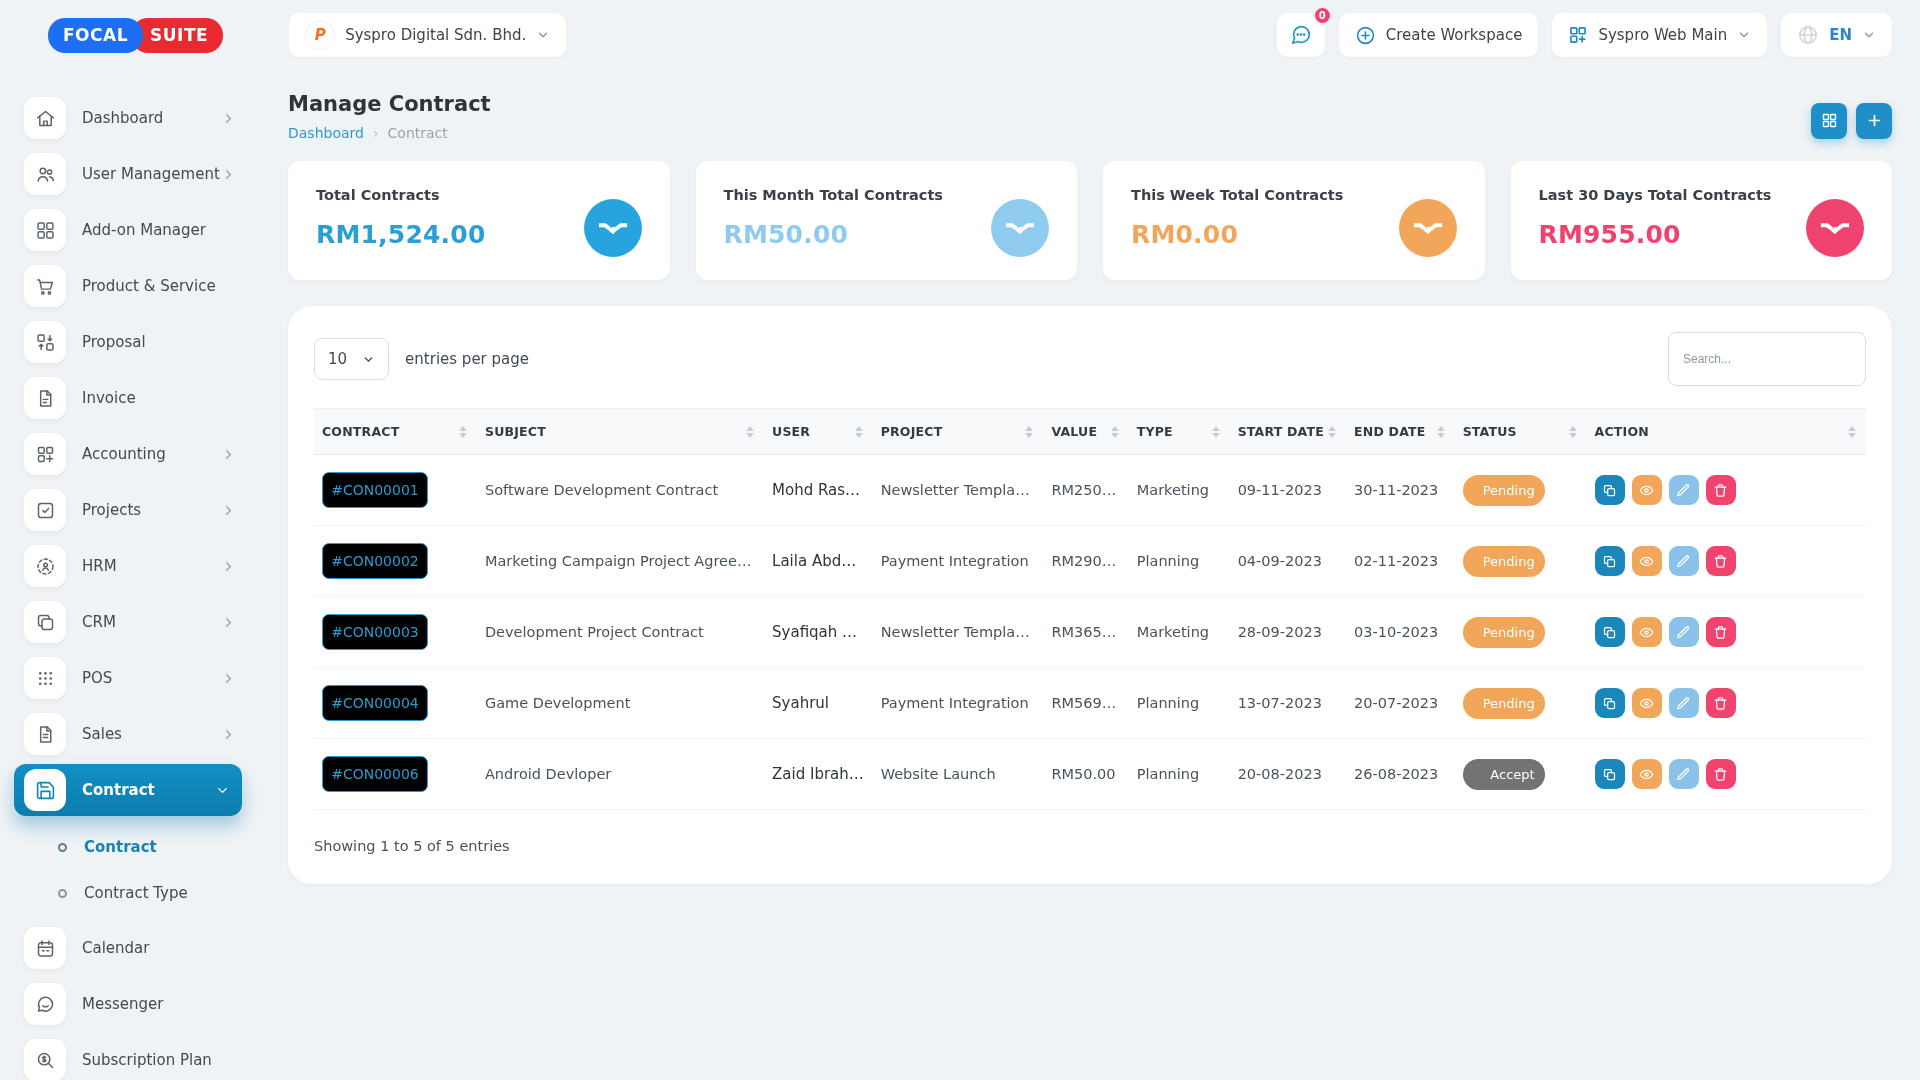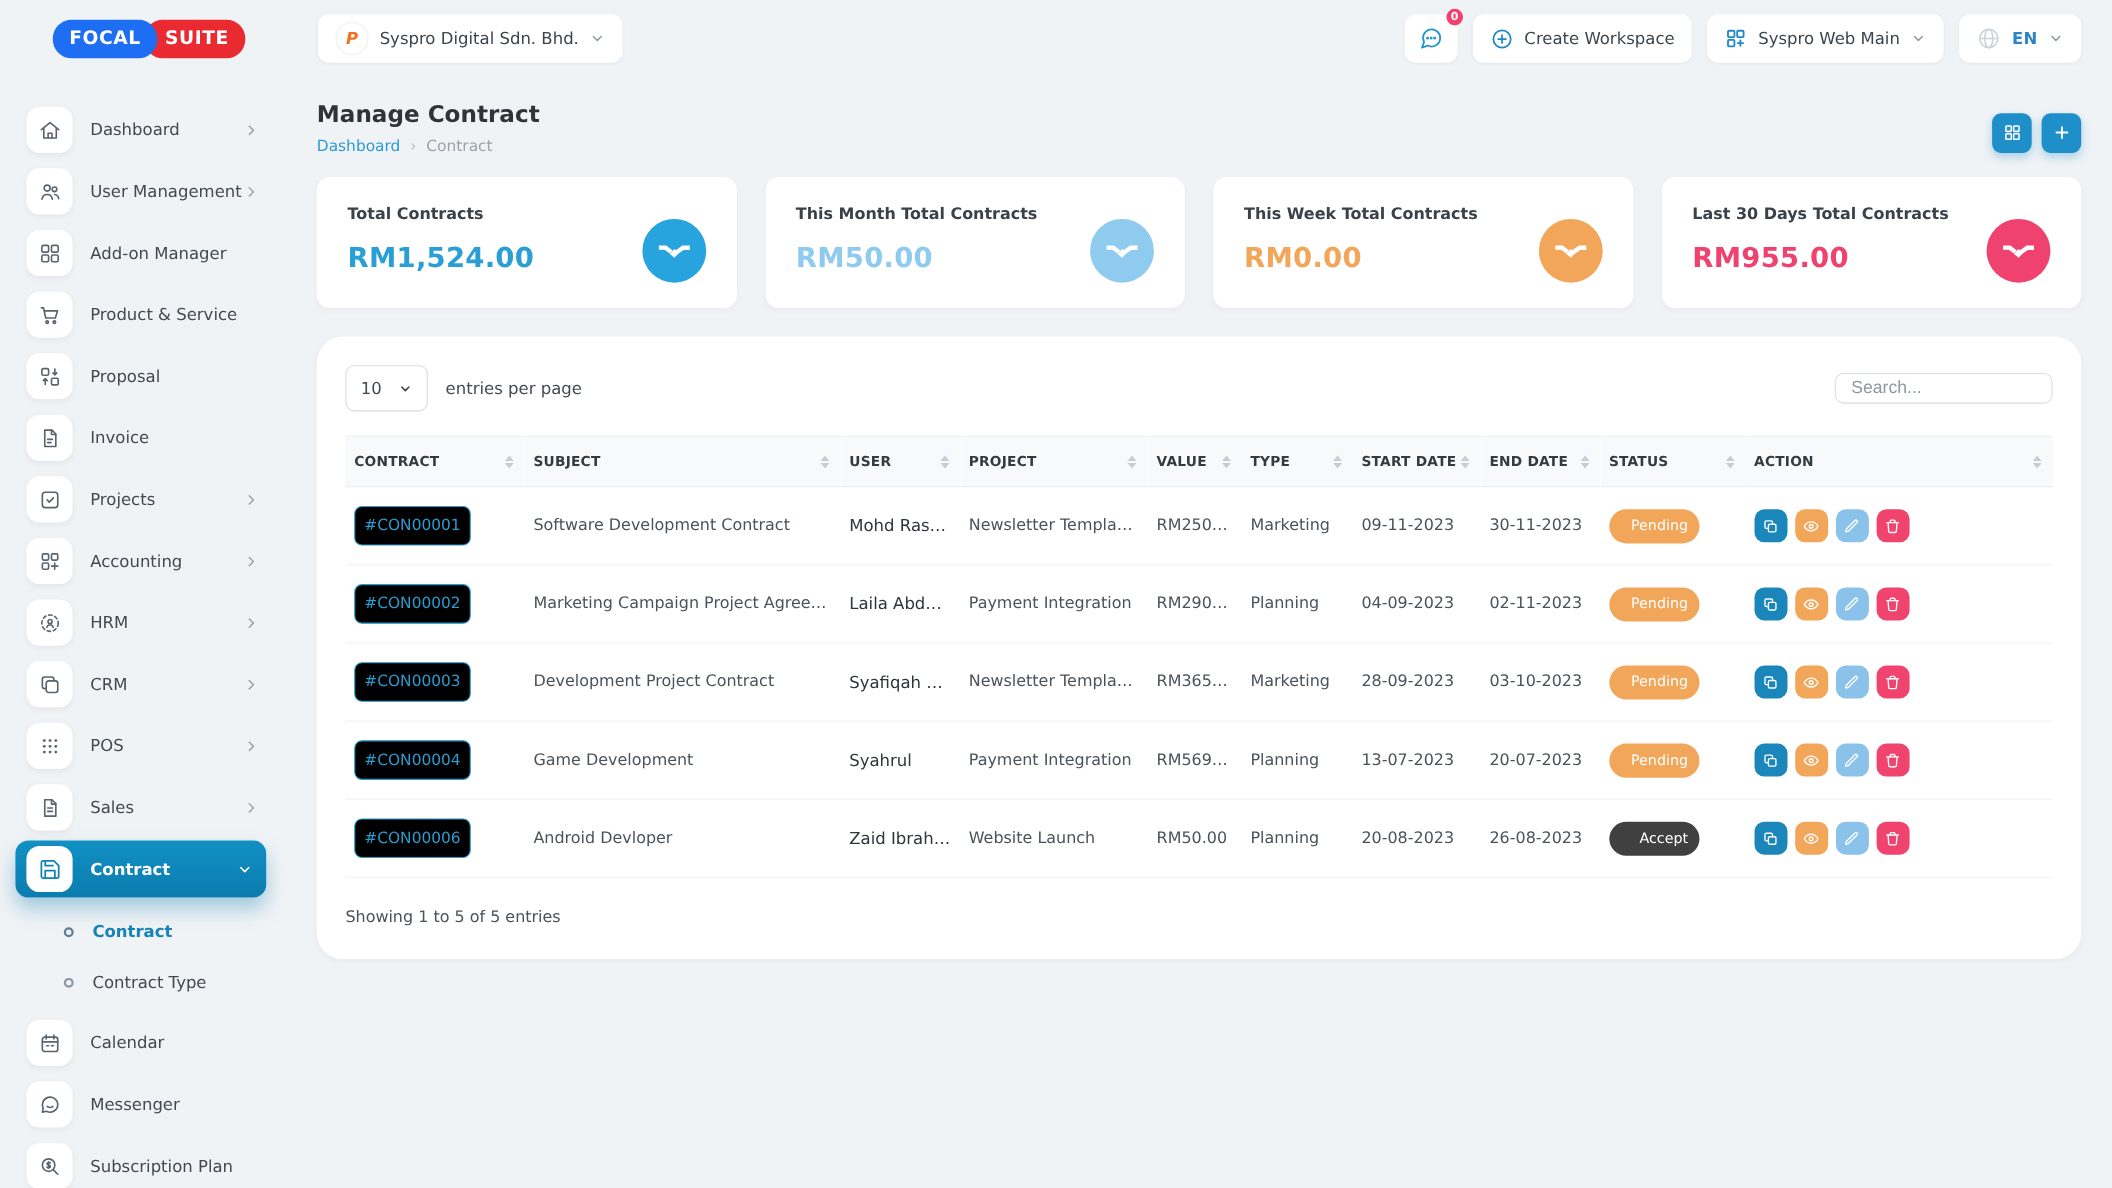--- a/index.html
+++ b/index.html
@@ -69,39 +69,39 @@
   .s2 .stat-value{color:#8fcbee}.s2 .stat-icon{background:#8ecbee}
   .s3 .stat-value{color:#f2a65a}.s3 .stat-icon{background:#f2a65a}
   .s4 .stat-value{color:#f0426e}.s4 .stat-icon{background:#f0426e}
 
   
   .table-card{background:#fff;border-radius:24px;margin-top:26px;padding:26px 26px 30px;box-shadow:0 2px 5px rgba(40,50,70,.04)}
   .controls{display:flex;align-items:center}
   .page-size{border:1px solid #d8dee4;border-radius:8px;height:42px;padding:0 13px;display:flex;align-items:center;gap:15px;
              font-size:15px;color:#414a52;cursor:pointer;background:#fff}
   .entries-label{margin-left:16px;font-size:15px;color:#414a52}
-  .search{margin-left:auto;width:198px;height:28px;border:1px solid #d8dee4;border-radius:8px;padding:0 14px;font-size:16px;
+  .search{margin-left:auto;width:198px;height:54px;border:1px solid #d8dee4;border-radius:8px;padding:0 14px;font-size:12px;
           color:#414a52;outline:none;background:#fff}
   .search::placeholder{color:#8d98a2}
 
   table{width:100%;border-collapse:collapse;margin-top:22px;table-layout:fixed}
   thead th{font-size:12.5px;font-weight:700;color:#333b42;text-align:left;text-transform:uppercase;letter-spacing:.2px;
            padding:15px 8px;background:#f8f9fb;border-top:1px solid #eceff2;border-bottom:1px solid #e7ebef;position:relative;cursor:pointer}
   .sort{position:absolute;right:10px;top:50%;transform:translateY(-50%);display:flex;flex-direction:column;gap:2px}
   .sort i{width:0;height:0;border-left:4px solid transparent;border-right:4px solid transparent;display:block}
   .sort .up{border-bottom:5px solid #c6cdd4}
   .sort .dn{border-top:5px solid #c6cdd4}
   tbody td{padding:17px 8px;font-size:14.5px;color:#4a525a;border-bottom:1px solid #f0f2f5;vertical-align:middle;
            white-space:nowrap;overflow:hidden;text-overflow:ellipsis}
   .user-cell{font-weight:500;color:#2f353b;font-size:15px}
   .chip{display:inline-block;border:1px solid #2b9ace;color:#2b9ace;border-radius:7px;width:106px;padding:9px 0;text-align:center;
         font-size:14px;background:#000000;cursor:pointer}
   .badge{display:inline-block;min-width:82px;text-align:right;padding:8px 10px;border-radius:16px;color:#fff;font-size:13px}
   .badge.pending{background:#f2a65a}
-  .badge.accept{background:#404040}
+  .badge.accept{background:#737373}
   .actions{display:flex;gap:7px}
   .act-btn{width:30px;height:30px;border:none;border-radius:9px;color:#fff;display:flex;align-items:center;justify-content:center;cursor:pointer}
   .a-copy{background:#1a86ba}.a-view{background:#f2a65a}.a-edit{background:#8ac2ea}.a-del{background:#f0436e}
   .summary{margin-top:28px;font-size:14.5px;color:#4a525a}
 </style>
 </head>
 <body>
 
 <header class="topbar">
   <div class="logo">
@@ -237,41 +237,41 @@
             <path d="M6.5 3.5h7.5l4 4v13h-11.5z"></path>
             <path d="M13.5 3.5v4.5h4.5"></path>
             <path d="M9.5 13h5M9.5 16.5h3.5"></path>
           </svg>
         </span>
       <span class="nav-label">Invoice</span>
     </div>
 
     <div class="nav-item">
       <span class="tile">
-          <svg width="21" height="21" viewBox="0 0 24 24" fill="none" stroke="currentColor" stroke-width="1.7" stroke-linecap="round" stroke-linejoin="round">
-            <rect x="4" y="4" width="16" height="16" rx="3"></rect>
-            <path d="m9 12 2.2 2.2 4.3-4.4"></path>
-          </svg>
-        </span>
-      <span class="nav-label">Projects</span>
-      <svg class="nav-chev" width="15" height="15" viewBox="0 0 24 24" fill="none" stroke="currentColor" stroke-width="2.2" stroke-linecap="round" stroke-linejoin="round">
-          <path d="m9 6 6 6-6 6"></path>
-        </svg>
-    </div>
-
-    <div class="nav-item">
-      <span class="tile">
           <svg width="21" height="21" viewBox="0 0 24 24" fill="none" stroke="currentColor" stroke-width="1.7" stroke-linecap="round">
             <rect x="4" y="4" width="6.5" height="6.5" rx="1.3"></rect>
             <rect x="13.5" y="4" width="6.5" height="6.5" rx="1.3"></rect>
             <rect x="4" y="13.5" width="6.5" height="6.5" rx="1.3"></rect>
             <path d="M16.8 13.5V20M13.5 16.8H20"></path>
           </svg>
         </span>
       <span class="nav-label">Accounting</span>
+      <svg class="nav-chev" width="15" height="15" viewBox="0 0 24 24" fill="none" stroke="currentColor" stroke-width="2.2" stroke-linecap="round" stroke-linejoin="round">
+          <path d="m9 6 6 6-6 6"></path>
+        </svg>
+    </div>
+
+    <div class="nav-item">
+      <span class="tile">
+          <svg width="21" height="21" viewBox="0 0 24 24" fill="none" stroke="currentColor" stroke-width="1.7" stroke-linecap="round" stroke-linejoin="round">
+            <rect x="4" y="4" width="16" height="16" rx="3"></rect>
+            <path d="m9 12 2.2 2.2 4.3-4.4"></path>
+          </svg>
+        </span>
+      <span class="nav-label">Projects</span>
       <svg class="nav-chev" width="15" height="15" viewBox="0 0 24 24" fill="none" stroke="currentColor" stroke-width="2.2" stroke-linecap="round" stroke-linejoin="round">
           <path d="m9 6 6 6-6 6"></path>
         </svg>
     </div>
 
     <div class="nav-item">
       <span class="tile">
           <svg width="21" height="21" viewBox="0 0 24 24" fill="none" stroke="currentColor" stroke-width="1.7" stroke-linecap="round">
             <circle cx="12" cy="12" r="8.5" stroke-dasharray="3.4 3"></circle>
             <circle cx="12" cy="10.3" r="2.1"></circle>

